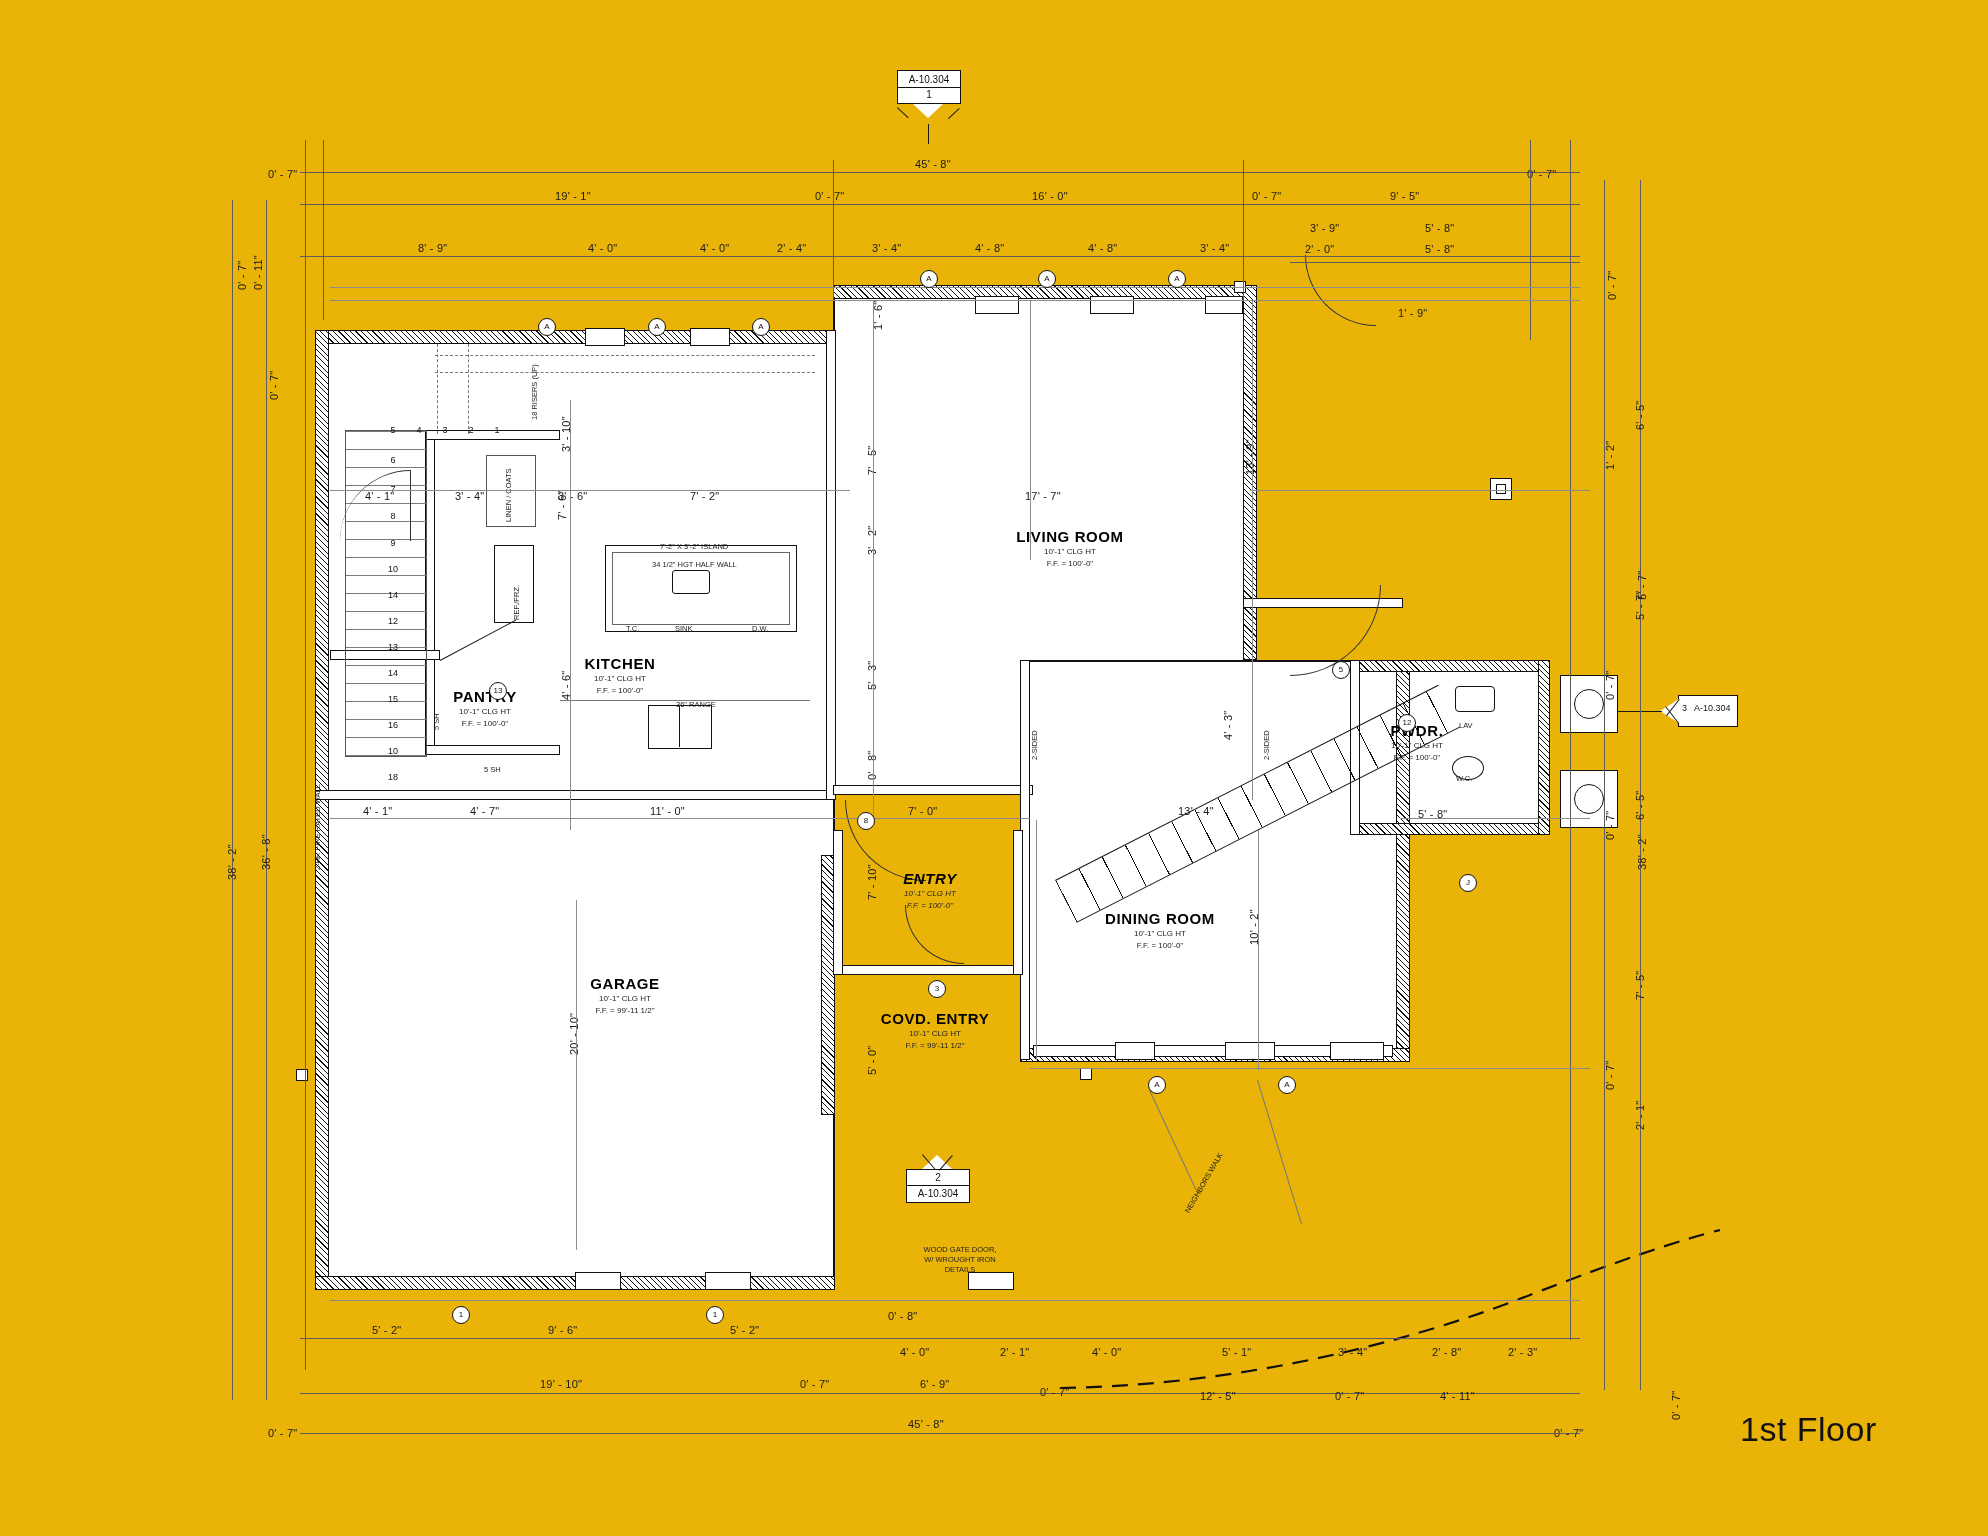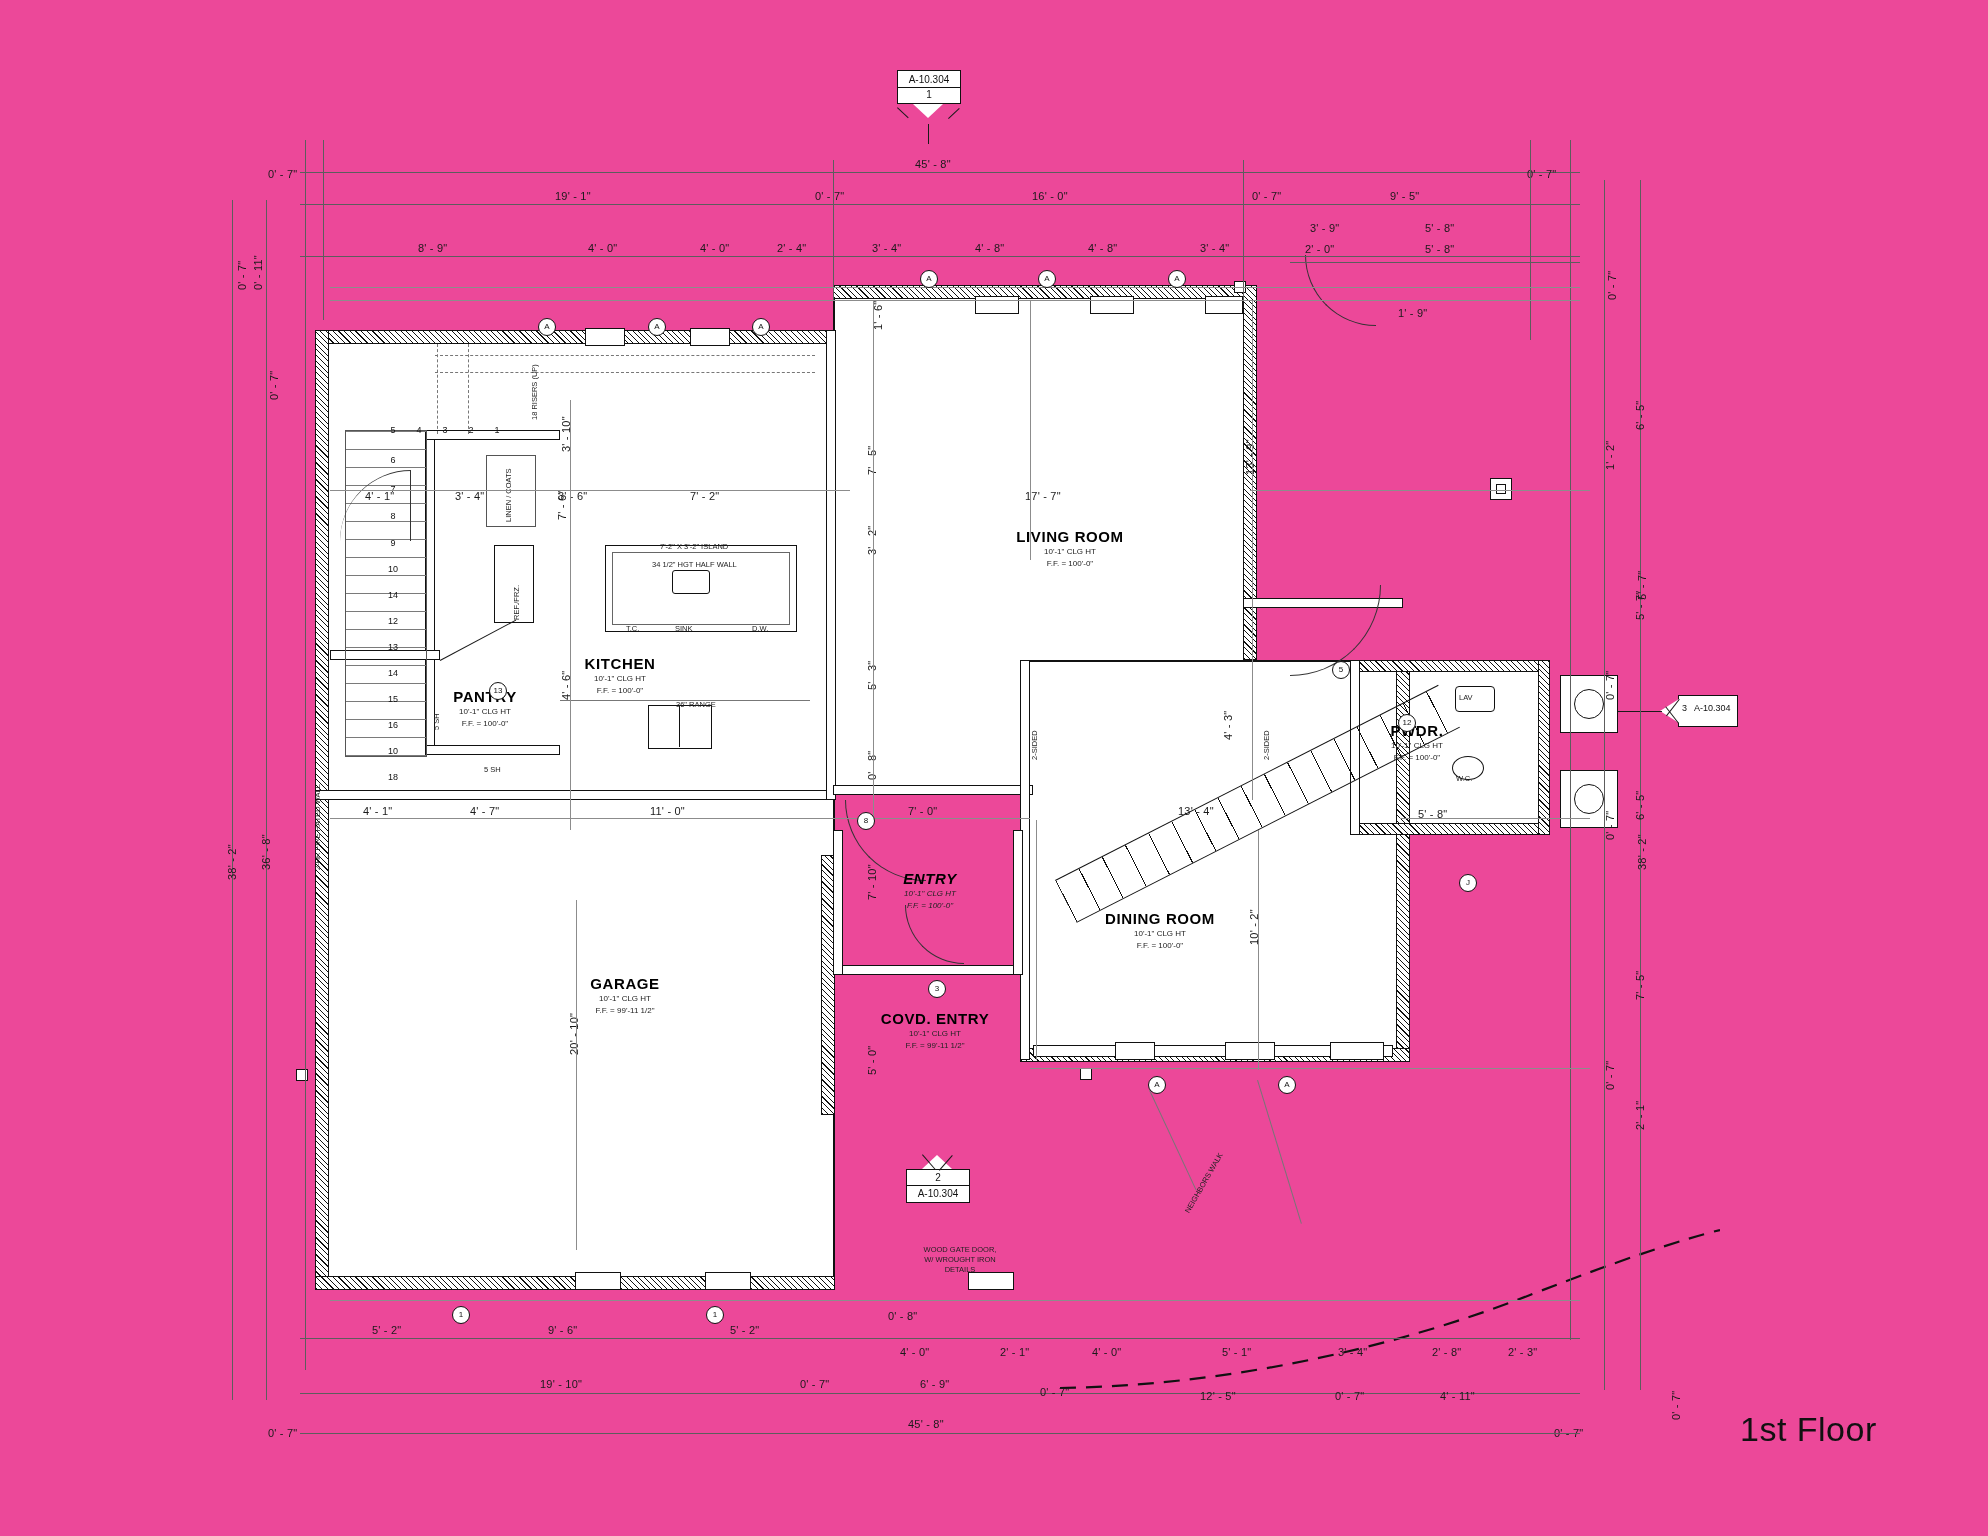--- a/index.html
+++ b/index.html
@@ -11,21 +11,21 @@
     width: 1988px;
     height: 1536px;
     font-family: "Liberation Sans", sans-serif;
     color: #111111;
     overflow: hidden;
   }
   #sheet {
     position: relative;
     width: 1988px;
     height: 1536px;
-    background: #ec4899;
+    background: #eab308;
   }
   
   .abs { position: absolute; }
   .line-h {
     position: absolute;
     height: 0;
     border-top: 1px solid #1a1a1a;
   }
   .line-v {
     position: absolute;
@@ -211,21 +211,21 @@
   <div class="wall-solid" style="left:1205px; top:296px; width:38px; height:18px;"></div>
   <div class="wall-solid" style="left:1115px; top:1042px; width:40px; height:18px;"></div>
   <div class="wall-solid" style="left:1225px; top:1042px; width:50px; height:18px;"></div>
   <div class="wall-solid" style="left:1330px; top:1042px; width:54px; height:18px;"></div>
   <div class="wall-solid" style="left:575px; top:1272px; width:46px; height:18px;"></div>
   <div class="wall-solid" style="left:705px; top:1272px; width:46px; height:18px;"></div>
   <div class="wall-solid" style="left:968px; top:1272px; width:46px; height:18px;"></div>
 
   <div class="abs" style="left:1455px;top:686px;width:38px;height:24px;border:1.2px solid #111;border-radius:4px;background:#fff;"></div>
   <div class="abs" style="left:1452px;top:756px;width:30px;height:22px;border:1.2px solid #111;border-radius:50%;background:#fff;"></div>
-  <div class="note" style="left:1459px; top:693px;text-align:right;">LAV</div>
+  <div class="note" style="left:1459px; top:721px;text-align:right;">LAV</div>
   <div class="note" style="left:1456px; top:763px;margin-top:11px;">W.C.</div>
 
   <div class="abs" style="left:1560px;top:675px;width:56px;height:56px;border:1.2px solid #111;background:#fff;"></div>
   <div class="abs" style="left:1574px;top:689px;width:28px;height:28px;border:1.2px solid #111;border-radius:50%;"></div>
   <div class="abs" style="left:1560px;top:770px;width:56px;height:56px;border:1.2px solid #111;background:#fff;"></div>
   <div class="abs" style="left:1574px;top:784px;width:28px;height:28px;border:1.2px solid #111;border-radius:50%;"></div>
 
   <div class="sq" style="left:1490px; top:478px; width:22px; height:22px;"></div>
   <div class="sq" style="left:1496px; top:484px; width:10px; height:10px;"></div>
   <div class="sq" style="left:296px; top:1069px; width:12px; height:12px;"></div>

